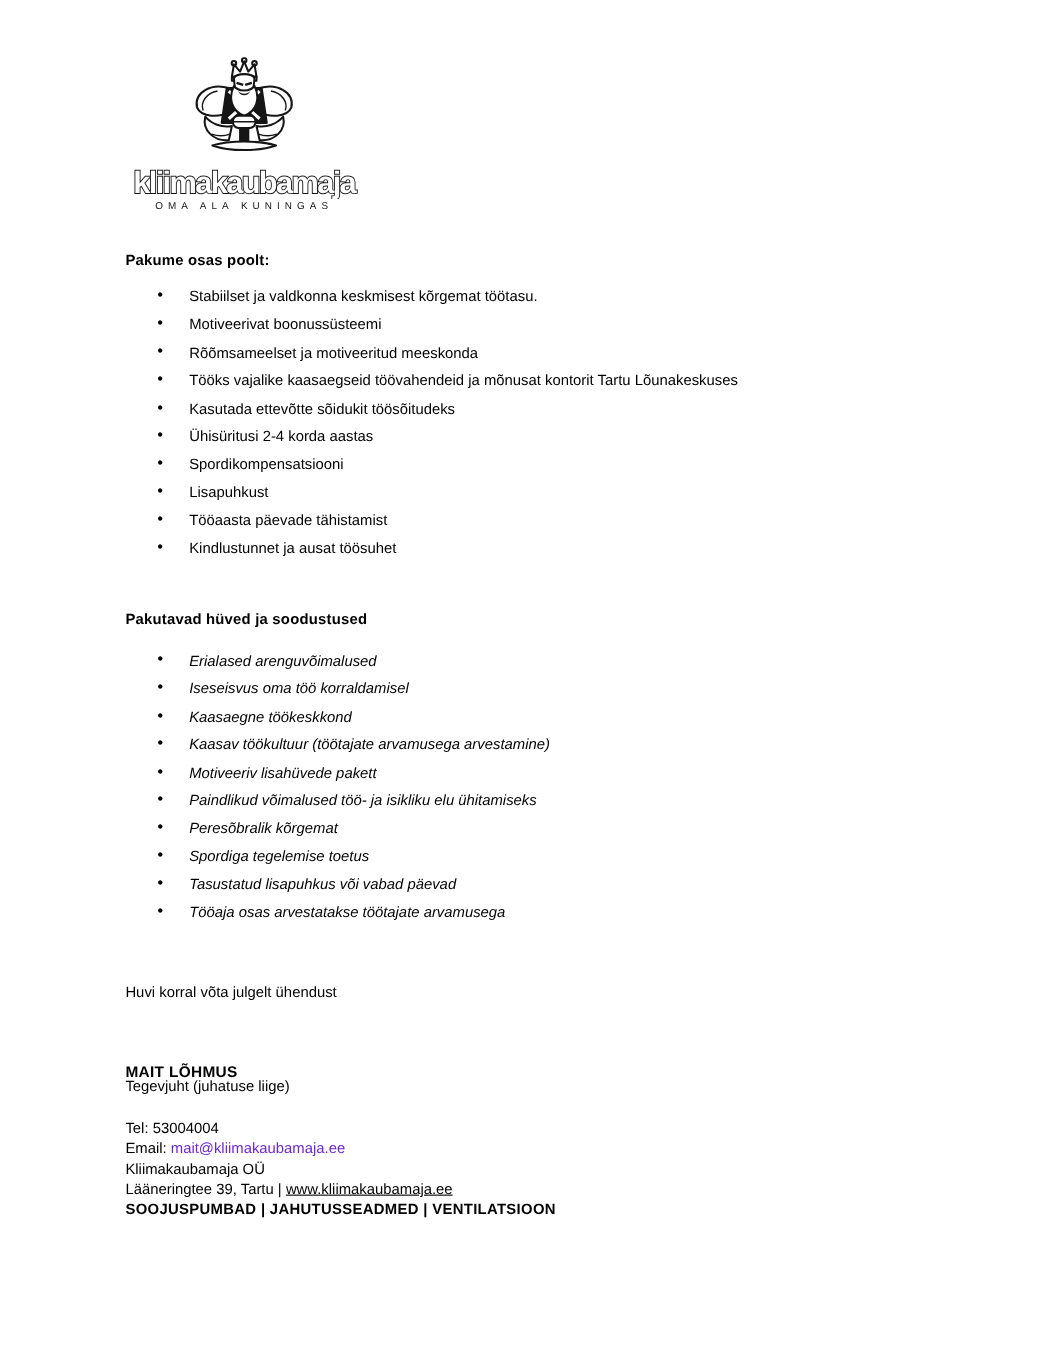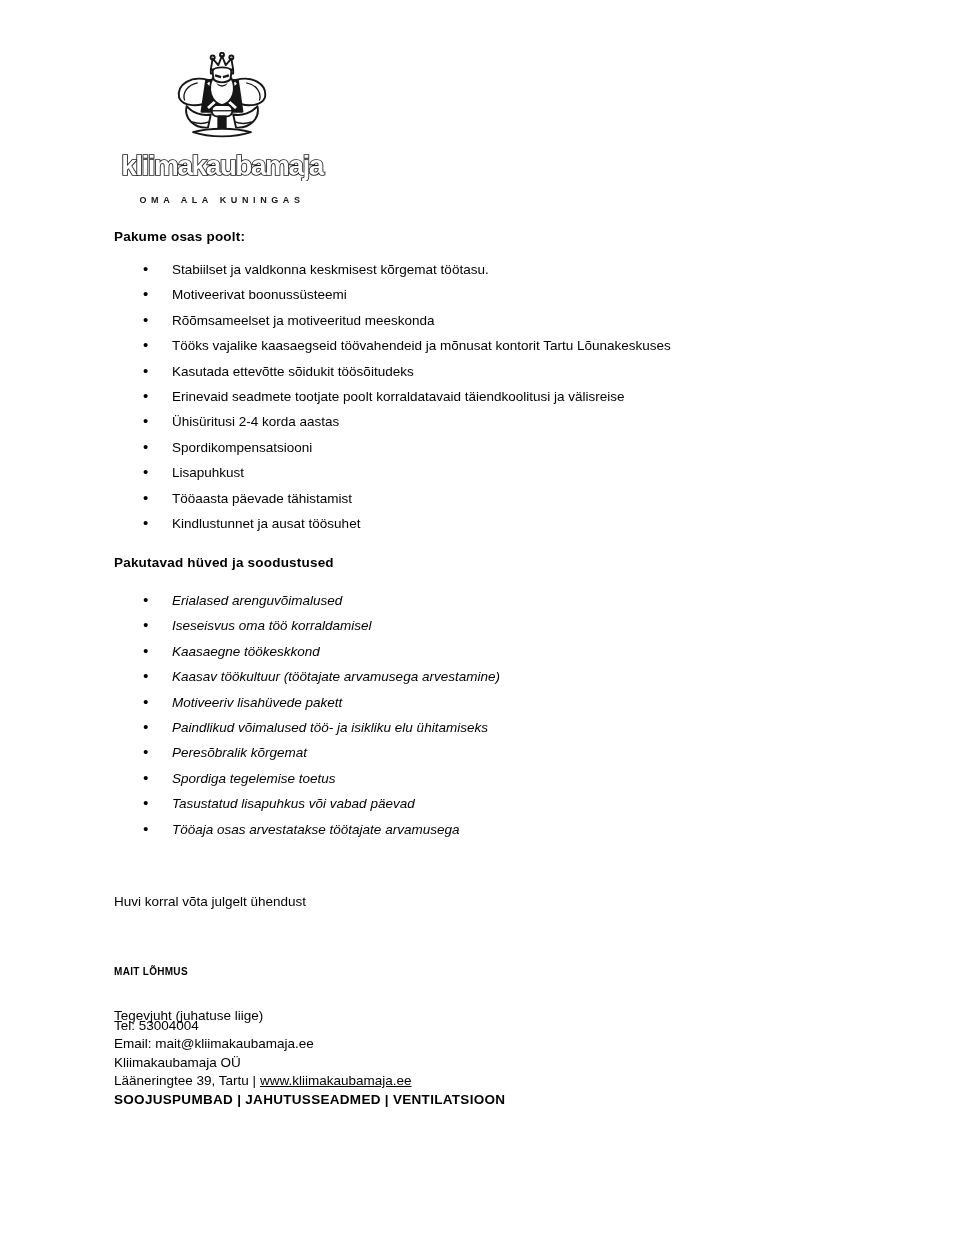--- a/index.html
+++ b/index.html
@@ -18,24 +18,24 @@
     position: absolute;
     top: 52px;
     left: 108px;
     width: 228px;
     text-align: center;
   }
   .king-svg { display: block; margin: 0 auto; }
   .wordmark-svg { display: block; margin: 2px auto 0 auto; }
   .logo-tagline {
     font-size: 9px;
-    font-weight: bold;
+    font-weight: normal;
     letter-spacing: 4.6px;
     color: #161616;
-    margin-top: 14px;
+    margin-top: 1px;
     white-space: nowrap;
   }
 
   
   .doc-heading {
     position: absolute;
     left: 114px;
     margin: 0;
     font-size: 13.5px;
     font-weight: bold;
@@ -76,28 +76,28 @@
     top: 894px;
     margin: 0;
     font-size: 13.5px;
   }
 
   .sig-name {
     position: absolute;
     left: 114px;
     top: 966px;
     margin: 0;
-    font-size: 10px;
+    font-size: 14px;
     font-weight: bold;
     letter-spacing: 0.3px;
   }
   .sig-title {
     position: absolute;
     left: 114px;
-    top: 1008px;
+    top: 980px;
     margin: 0;
     font-size: 13.5px;
   }
 
   .contact {
     position: absolute;
     left: 114px;
     top: 1017px;
     font-size: 13.5px;
     line-height: 18.4px;
@@ -156,21 +156,20 @@
   </div>
 
   <p class="doc-heading h1">Pakume osas poolt:</p>
   <ul class="bullet-list list-1">
 
   <li>Stabiilset ja valdkonna keskmisest kõrgemat töötasu.</li>
       <li>Motiveerivat boonussüsteemi</li>
       <li>Rõõmsameelset ja motiveeritud meeskonda</li>
       <li>Tööks vajalike kaasaegseid töövahendeid ja mõnusat kontorit Tartu Lõunakeskuses</li>
       <li>Kasutada ettevõtte sõidukit töösõitudeks</li>
-      <li>Erinevaid seadmete tootjate poolt korraldatavaid täiendkoolitusi ja välisreise</li>
       <li>Ühisüritusi 2-4 korda aastas</li>
       <li>Spordikompensatsiooni</li>
       <li>Lisapuhkust</li>
       <li>Tööaasta päevade tähistamist</li>
       <li>Kindlustunnet ja ausat töösuhet</li>
     </ul>
 
   <p class="doc-heading h2">Pakutavad hüved ja soodustused</p>
   <ul class="bullet-list list-2">
 
@@ -186,19 +185,19 @@
       <li>Tööaja osas arvestatakse töötajate arvamusega</li>
     </ul>
 
   <p class="closing-line">Huvi korral võta julgelt ühendust</p>
 
   <p class="sig-name">MAIT LÕHMUS</p>
   <p class="sig-title">Tegevjuht (juhatuse liige)</p>
 
   <div class="contact">
     <div class="row"><span>Tel:</span> <span>53004004</span></div>
-    <div class="row"><span>Email:</span> <a href="#" class="email-link" style="color: #000000;">mait@kliimakaubamaja.ee</a></div>
+    <div class="row"><span>Email:</span> <a href="#" class="email-link" style="color: #6d28d9;">mait@kliimakaubamaja.ee</a></div>
     <div class="row">Kliimakaubamaja OÜ</div>
     <div class="row"><span>Lääneringtee 39, Tartu |</span> <a href="#" class="web-link">www.kliimakaubamaja.ee</a></div>
     <div class="row services-line">SOOJUSPUMBAD | JAHUTUSSEADMED | VENTILATSIOON</div>
   </div>
 
 </div>
 
 </body></html>

